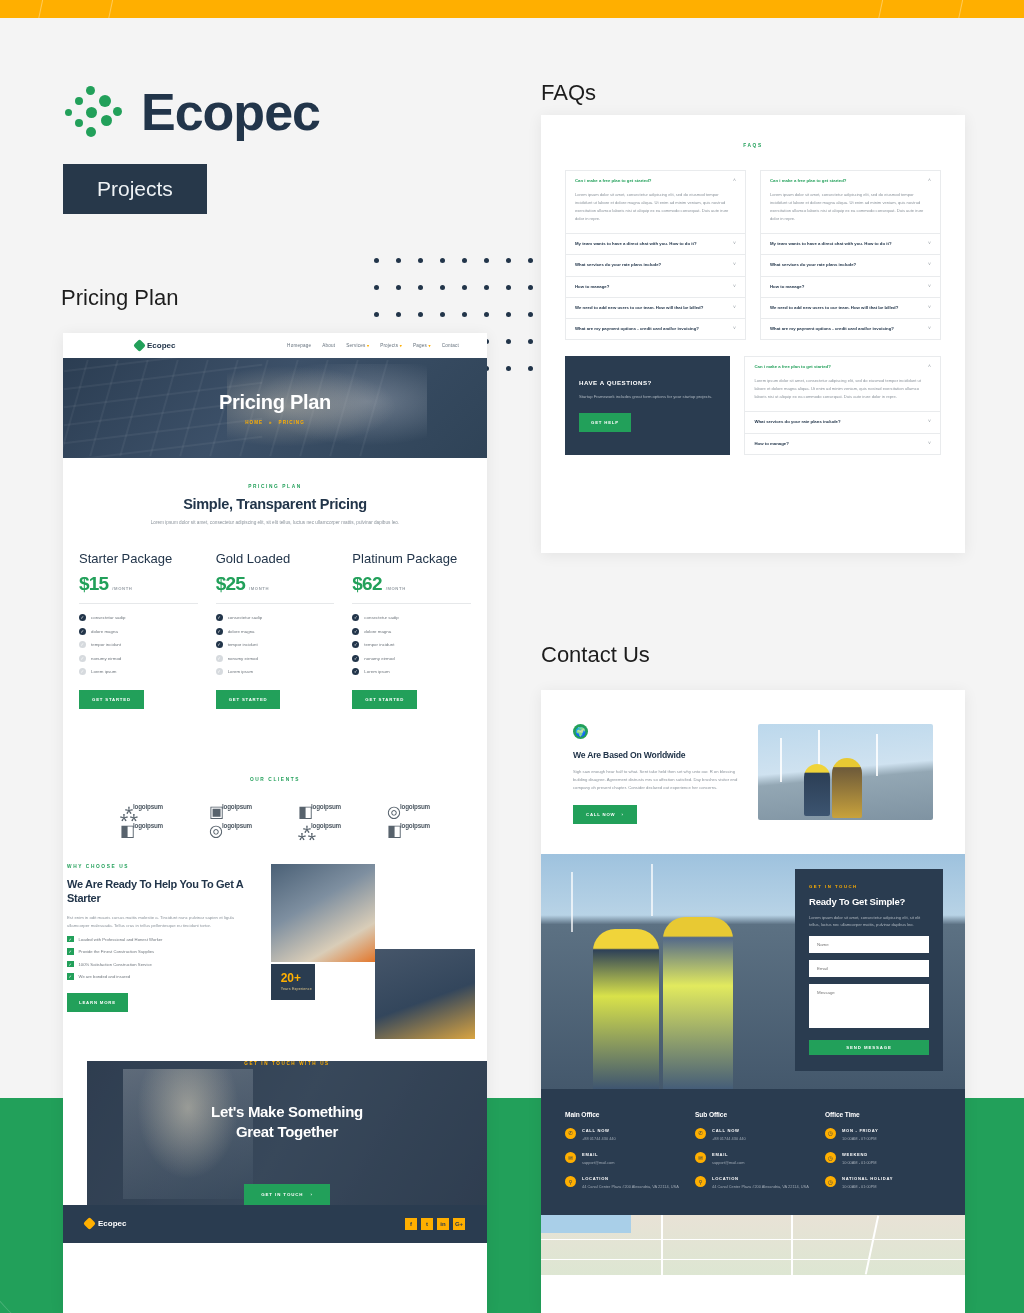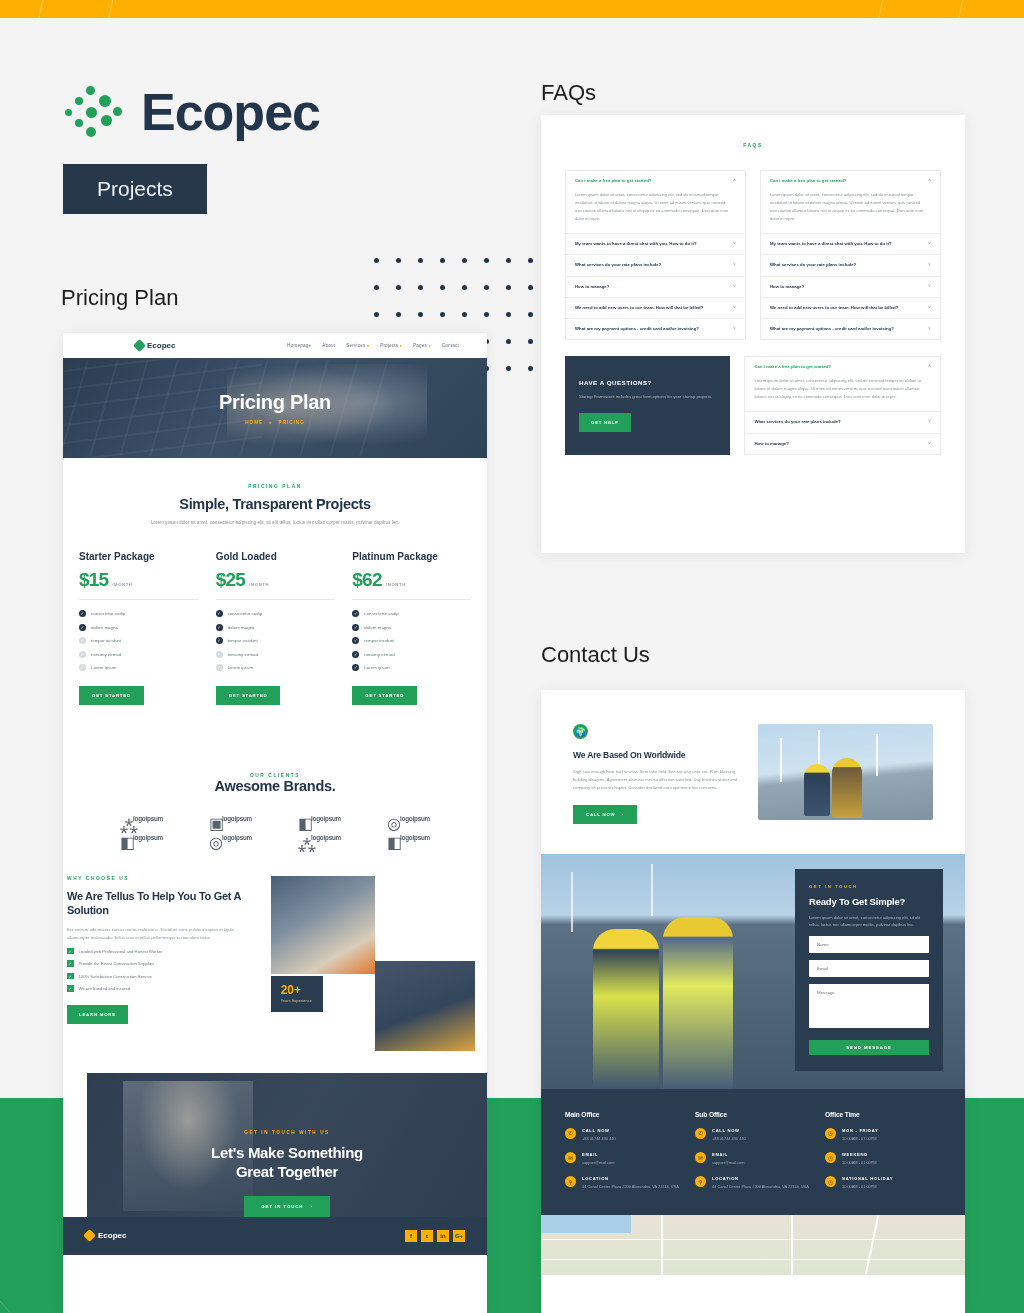--- a/index.html
+++ b/index.html
@@ -98,21 +98,21 @@
   .crumb .sep { color: #ffaf00; }
 
   
   .sec-pad { padding: 26px 24px 0; }
   .eyebrow { text-align: center; font-size: 4.8px; letter-spacing: 1.6px; font-weight: bold; color: #22a05a; }
   .sec-title { text-align: center; font-size: 14.5px; font-weight: bold; color: #22354a; margin-top: 7px; letter-spacing: -.3px; }
   .sec-sub { text-align: center; font-size: 4.7px; color: #8b939b; margin-top: 7px; line-height: 1.75; }
 
   .price-row { display: flex; gap: 18px; margin-top: 24px; padding: 0 16px; }
   .price-card { flex: 1; }
-  .pc-name { font-size: 10px; font-weight: bold; color: #22354a; }
+  .pc-name { font-size: 13px; font-weight: normal; color: #22354a; }
   .pc-amount { margin-top: 7px; display: flex; align-items: baseline; gap: 4px; }
   .pc-amount .num { font-size: 19px; font-weight: bold; color: #22a05a; letter-spacing: -.8px; }
   .pc-amount .per { font-size: 4.2px; color: #9aa1a8; letter-spacing: .6px; font-weight: bold; }
   .pc-rule { height: 1px; background: #e6e8ea; margin: 8px 0 10px; }
   .pc-feat { display: flex; align-items: center; gap: 5px; margin-bottom: 6.5px; }
   .tick { width: 7px; height: 7px; border-radius: 50%; flex: none;
           display: flex; align-items: center; justify-content: center;
           font-size: 4.5px; color: #fff; background: #22354a; }
   .tick.off { background: #d6dade; }
   .pc-feat span.txt { font-size: 4.4px; color: #6f767d; }
@@ -136,33 +136,33 @@
   .chk { display: flex; align-items: center; gap: 5px; margin-top: 6px; }
   .chk i { width: 6.5px; height: 6.5px; background: #22a05a; color: #fff; font-size: 4px;
            display: flex; align-items: center; justify-content: center; flex: none; font-style: normal; }
   .chk span { font-size: 4.2px; color: #6f767d; }
   .eyebrow.left { text-align: left; }
   .ready-right { flex: 1; position: relative; height: 175px; }
   .img-a { position: absolute; left: 0; top: 0; width: 104px; height: 98px;
            background: linear-gradient(150deg,#4a6076,#7e8fa0 40%,#d9cdb8 75%,#e3762a); }
   .img-b { position: absolute; right: 0; bottom: 0; width: 100px; height: 90px;
            background: linear-gradient(160deg,#46566a,#33465c 55%,#d9a441); }
-  .badge20 { position: absolute; left: 0; top: 100px; width: 52px; height: 36px;
+  .badge20 { position: absolute; left: 0; top: 100px; width: 44px; height: 36px;
              background: #2a3c50; color: #ffaf00; display: flex; flex-direction: column;
              justify-content: center; padding-left: 10px; }
   .badge20 .b-n { font-size: 12px; font-weight: bold; line-height: 1; }
   .badge20 .b-t { font-size: 3.6px; color: #e4c98a; margin-top: 3px; letter-spacing: .2px; }
   .btn-learn { display: inline-block; margin-top: 13px; background: #22a05a; color: #fff;
                font-size: 4.3px; font-weight: bold; letter-spacing: .8px; padding: 7px 12px; }
 
   
   .cta-band {
     margin-top: 22px; height: 144px; position: relative; overflow: hidden;
     background: linear-gradient(120deg,#3a4c61,#4b5f74 50%,#3a4c61);
-    display: flex; flex-direction: column; align-items: center; justify-content: flex-end; margin-left: 24px;
+    display: flex; flex-direction: column; align-items: center; justify-content: space-between; margin-left: 24px;
   }
   .cta-band .ov { position: absolute; inset: 0; background: rgba(34,45,60,.45); }
   .cta-band .wk { position: absolute; left: 36px; top: 8px; width: 130px; height: 130px;
     background: radial-gradient(ellipse at 50% 30%, rgba(225,215,190,.5), transparent 55%),
                 linear-gradient(160deg, rgba(230,235,240,.25), rgba(60,80,100,.25)); }
   .cta-eyebrow { position: relative; font-size: 4.6px; letter-spacing: 1.6px; font-weight: bold; color: #ffaf00; }
   .cta-band h2 { position: relative; color: #fff; font-size: 15px; font-weight: bold; text-align: center;
                  line-height: 1.3; margin-top: 8px; letter-spacing: -.3px; }
   .btn-touch { position: relative; margin-top: 14px; background: #22a05a; color: #fff;
                font-size: 4.4px; font-weight: bold; letter-spacing: .9px; padding: 8px 17px;
@@ -368,21 +368,21 @@
     <h1>Pricing Plan</h1>
     <div class="crumb">
       <span>HOME</span>
       <span class="sep">»</span>
       <span>PRICING</span>
     </div>
   </div>
 
   <div class="sec-pad">
     <div class="eyebrow">PRICING PLAN</div>
-    <div class="sec-title">Simple, Transparent Projects</div>
+    <div class="sec-title">Simple, Transparent Pricing</div>
     <div class="sec-sub">Lorem ipsum dolor sit amet, consectetur adipiscing elit, sit elit tellus, luctus nec ullamcorper mattis, pulvinar dapibus leo.</div>
   </div>
 
   <div class="price-row" id="priceRow">
       <div class="price-card"><div class="pc-name">Starter Package</div>
        <div class="pc-amount">
          <span class="num">$15</span>
          <span class="per">/MONTH</span>
        </div>
        <div class="pc-rule"></div>
@@ -446,21 +446,20 @@
          <span class="txt">nonumy eirmod</span>
        </div><div class="pc-feat">
          <span class="tick">✓</span>
          <span class="txt">Lorem ipsum</span>
        </div>
        <div class="btn-sm">GET STARTED</div></div>
     </div>
 
   <div class="sec-pad clients">
     <div class="eyebrow">OUR CLIENTS</div>
-    <div class="sec-title" style="margin-top:0">Awesome Brands.</div>
     <div class="logo-grid" id="logoGrid">
         <div class="logo-cell">
           <span class="gl">⁂</span>
                    <span class="gt">logoipsum</span>
         </div>
         <div class="logo-cell">
           <span class="gl">▣</span>
                    <span class="gt">logoipsum</span>
         </div>
         <div class="logo-cell">
@@ -486,21 +485,21 @@
         <div class="logo-cell">
           <span class="gl">◧</span>
                    <span class="gt">logoipsum</span>
         </div>
       </div>
   </div>
 
   <div class="ready">
     <div class="ready-left">
       <div class="eyebrow left">WHY CHOOSE US</div>
-      <h3>We Are Tellus To Help You To Get A Solution</h3>
+      <h3>We Are Ready To Help You To Get A Starter</h3>
       <p>Est enim in odit mauris cursus mattis molestie a. Tincidunt nunc pulvinar sapien et ligula ullamcorper malesuada. Tellus cras in tellus pellentesque eu tincidunt tortor.</p>
       <div id="chkList">
           <div class="chk">
             <i>✓</i>
                    <span>Loaded with Professional and Honest Worker</span>
           </div>
           <div class="chk">
             <i>✓</i>
                    <span>Provide the Finest Construction Supplies</span>
           </div>

